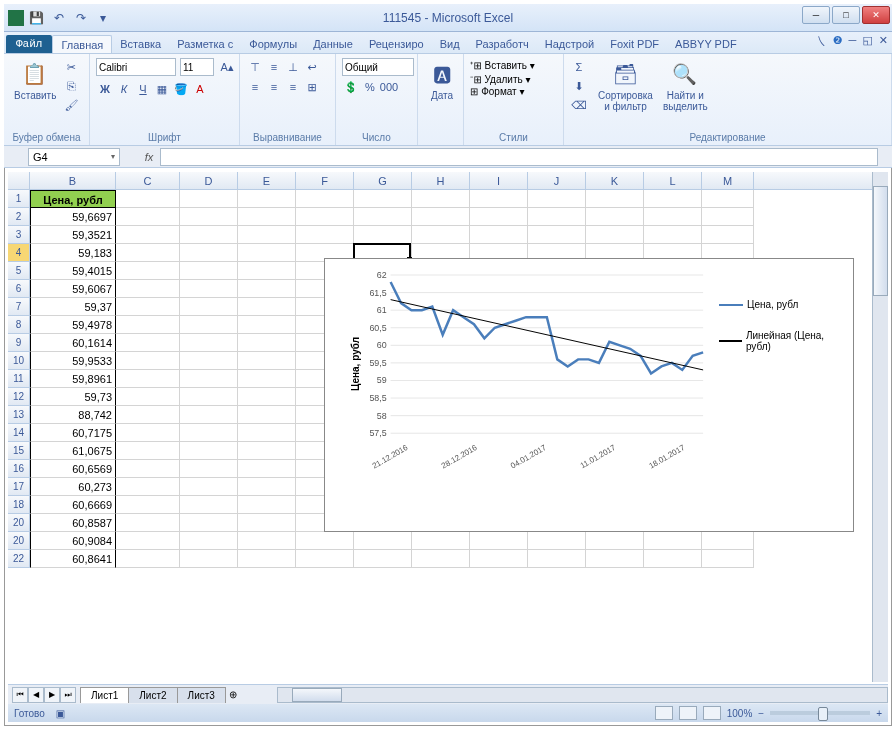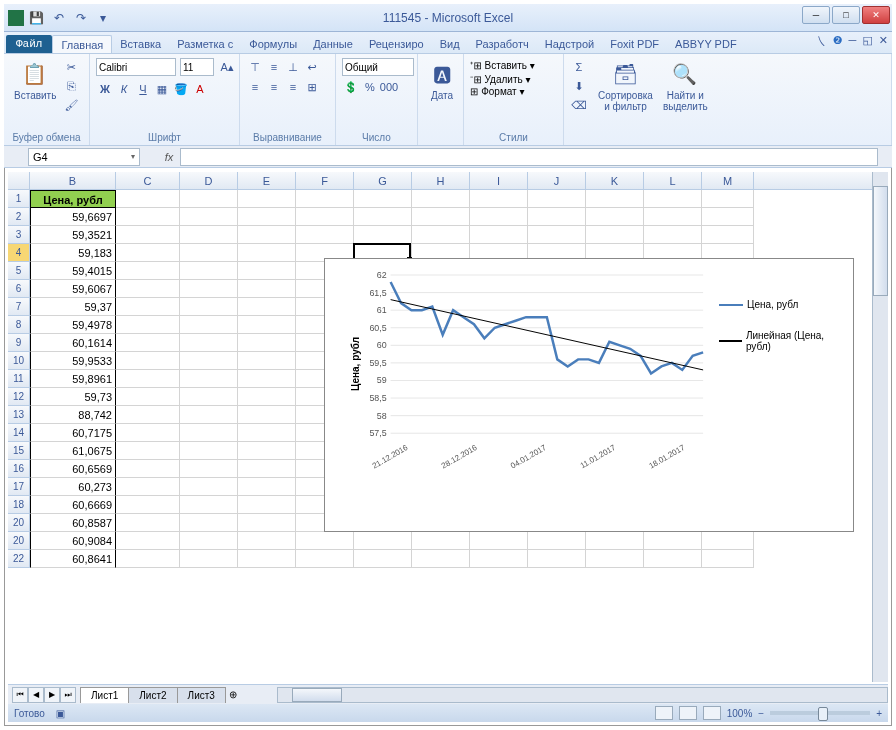--- a/index.html
+++ b/index.html
@@ -28,21 +28,21 @@
 .big-btn { display: flex; flex-direction: column; align-items: center; gap: 2px; padding: 2px 4px; cursor: pointer; font-size: 10px; color: #3b5998; }
 .big-btn .icon { width: 28px; height: 28px; display: flex; align-items: center; justify-content: center; font-size: 20px; }
 .small-col { display: flex; flex-direction: column; gap: 1px; }
 .small-btn { width: 18px; height: 18px; display: flex; align-items: center; justify-content: center; font-size: 11px; color: #3b5998; cursor: pointer; border: 1px solid transparent; }
 .combo { height: 18px; border: 1px solid #abc; background: #fff; font-size: 10px; padding: 0 2px; display: flex; align-items: center; }
 .font-row { display: flex; gap: 4px; margin-bottom: 2px; }
 .fmt-row { display: flex; gap: 1px; }
 
 
 .formula-bar { height: 22px; background: #e8edf5; border-bottom: 1px solid #b8cce4; display: flex; align-items: center; }
-.name-box { width: 112px; height: 18px; background: #fff; border: 1px solid #abc; margin-left: 24px; padding: 0 4px; font-size: 11px; display: flex; align-items: center; justify-content: space-between; }
+.name-box { width: 92px; height: 18px; background: #fff; border: 1px solid #abc; margin-left: 24px; padding: 0 4px; font-size: 11px; display: flex; align-items: center; justify-content: space-between; }
 .name-box::after { content: "▾"; font-size: 8px; color: #666; }
 .fx-btn { width: 22px; text-align: center; font-size: 11px; font-style: italic; color: #555; margin-left: 18px; }
 .formula-input { flex: 1; height: 18px; background: #fff; border: 1px solid #abc; margin-right: 14px; }
 
 
 .grid-area { position: absolute; top: 168px; left: 4px; right: 4px; bottom: 44px; display: flex; }
 .grid-main { flex: 1; overflow: hidden; position: relative; }
 .col-headers { display: flex; height: 18px; background: linear-gradient(#f7f9fc, #e1e9f3); border-bottom: 1px solid #b8cce4; font-size: 11px; color: #3b5998; }
 .corner { width: 22px; border-right: 1px solid #b8cce4; background: linear-gradient(#f7f9fc, #e1e9f3); }
 .col-h { border-right: 1px solid #b8cce4; text-align: center; line-height: 18px; cursor: pointer; }
@@ -222,20 +222,21 @@
         <span class="icon">🗃</span>
         <span style="white-space:pre-line;text-align:center">Сортировка
 и фильтр</span>
       </div>
       <div class="big-btn">
         <span class="icon">🔍</span>
         <span style="white-space:pre-line;text-align:center">Найти и
 выделить</span>
       </div>
     </div>
+    <div class="ribbon-group-label">Редактирование</div>
   </div>
 </div>
 
 <div class="formula-bar">
   <div class="name-box">G4</div>
   <div class="fx-btn">fx</div>
   <div class="formula-input"></div>
 </div>
 
 <div class="grid-area">

